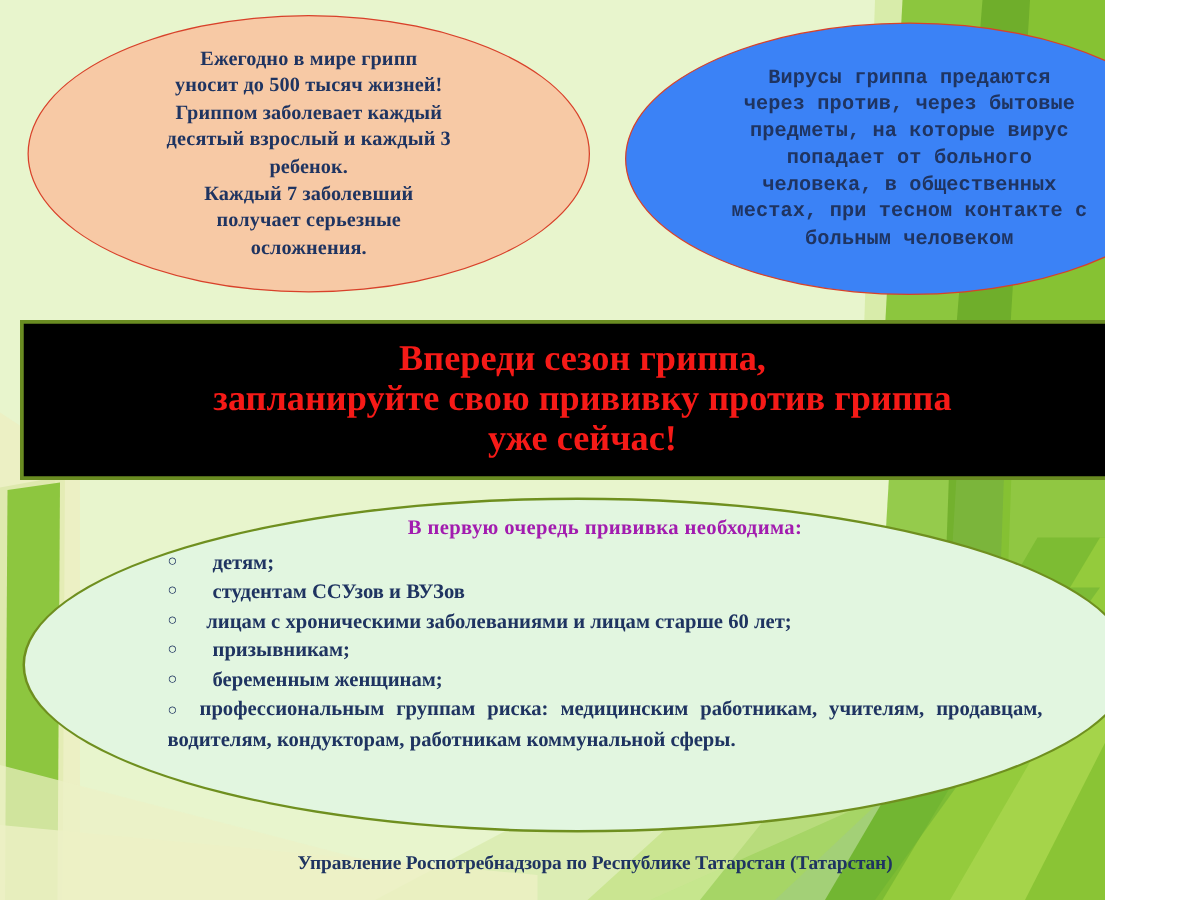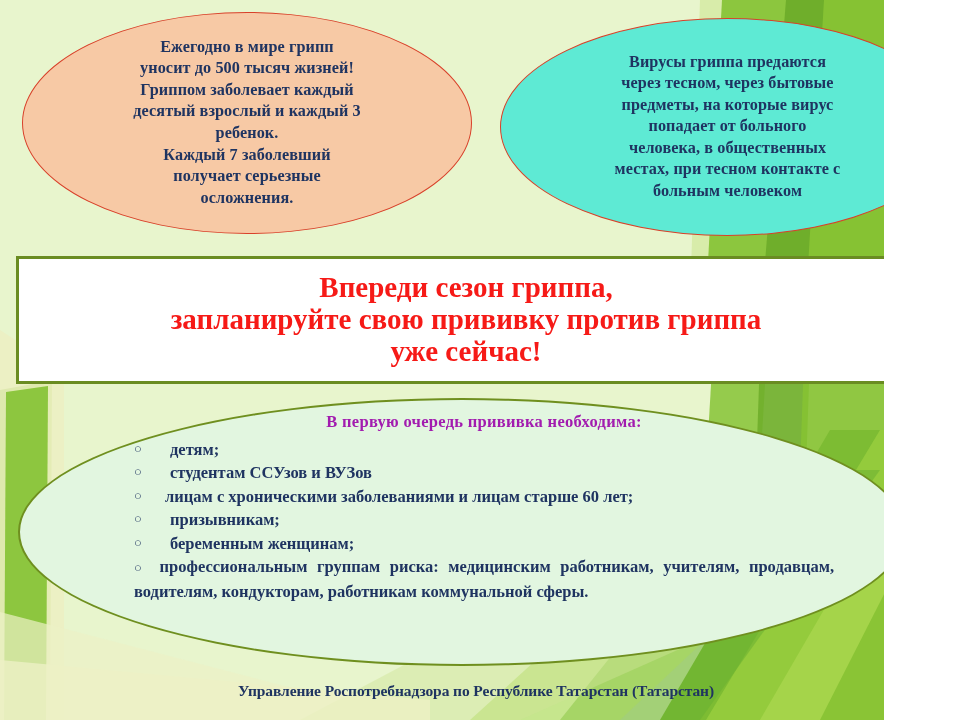--- a/index.html
+++ b/index.html
@@ -41,22 +41,23 @@
     width: 450px;
     height: 222px;
     background: #f7c9a5;
     border: 1.5px solid #d8412a;
   }
   #ellipse-transmission {
     left: 500px;
     top: 18px;
     width: 455px;
     height: 218px;
-    background: #5eead4;
+    background: #3b82f6;
     border: 1.5px solid #d8412a;
+    font-family: Liberation Mono, monospace;
   }
 
   .ellipse-text {
     text-align: center;
     color: #1f3461;
     font-weight: bold;
     font-size: 16.2px;
     line-height: 1.33;
     padding: 0 46px;
     letter-spacing: 0.1px;
@@ -66,21 +67,21 @@
     padding: 0 54px;
   }
 
   
   #banner-box {
     position: absolute;
     left: 16px;
     top: 256px;
     width: 900px;
     height: 128px;
-    background: #ffffff;
+    background: #000000;
     border: 3px solid #6a8c22;
     box-sizing: border-box;
     display: flex;
     flex-direction: column;
     align-items: center;
     justify-content: center;
   }
   .banner-line {
     color: #f61a17;
     font-weight: bold;
@@ -215,21 +216,21 @@
       <span>ребенок.</span><br>
       <span>Каждый 7 заболевший</span><br>
       <span>получает серьезные</span><br>
       <span>осложнения.</span>
     </div>
   </div>
 
   <div class="ellipse" id="ellipse-transmission">
     <div class="ellipse-text">
       <span>Вирусы гриппа предаются</span><br>
-      <span>через тесном, через бытовые</span><br>
+      <span>через против, через бытовые</span><br>
       <span>предметы, на которые вирус</span><br>
       <span>попадает от больного</span><br>
       <span>человека, в общественных</span><br>
       <span>местах, при тесном контакте с</span><br>
       <span>больным человеком</span>
     </div>
   </div>
 
   <div id="banner-box">
     <div class="banner-line l1">Впереди сезон гриппа,</div>

